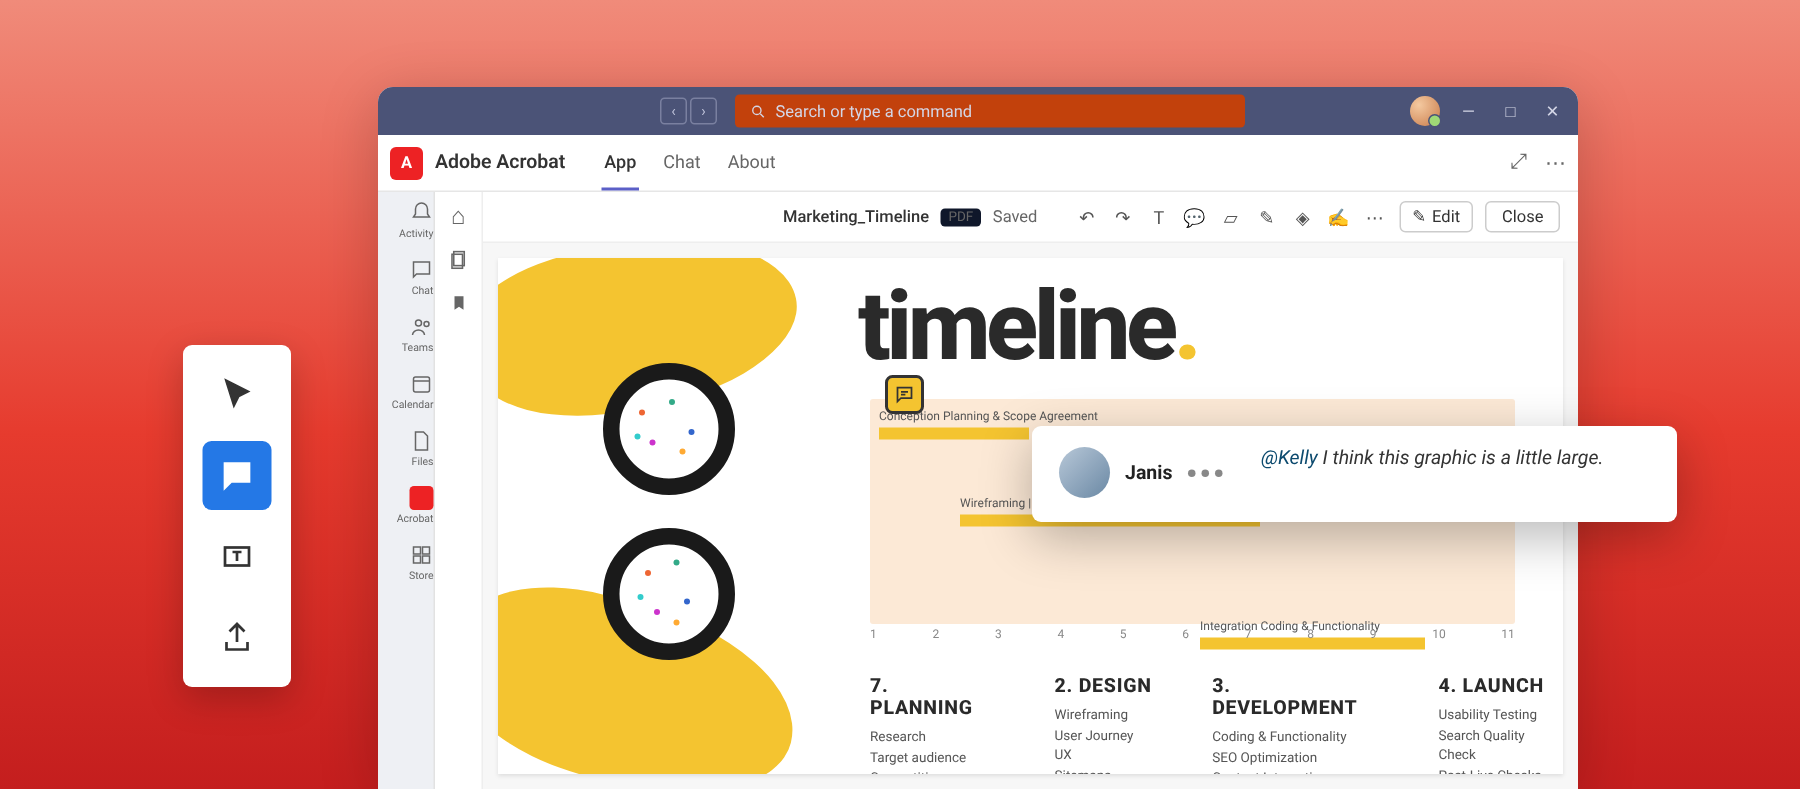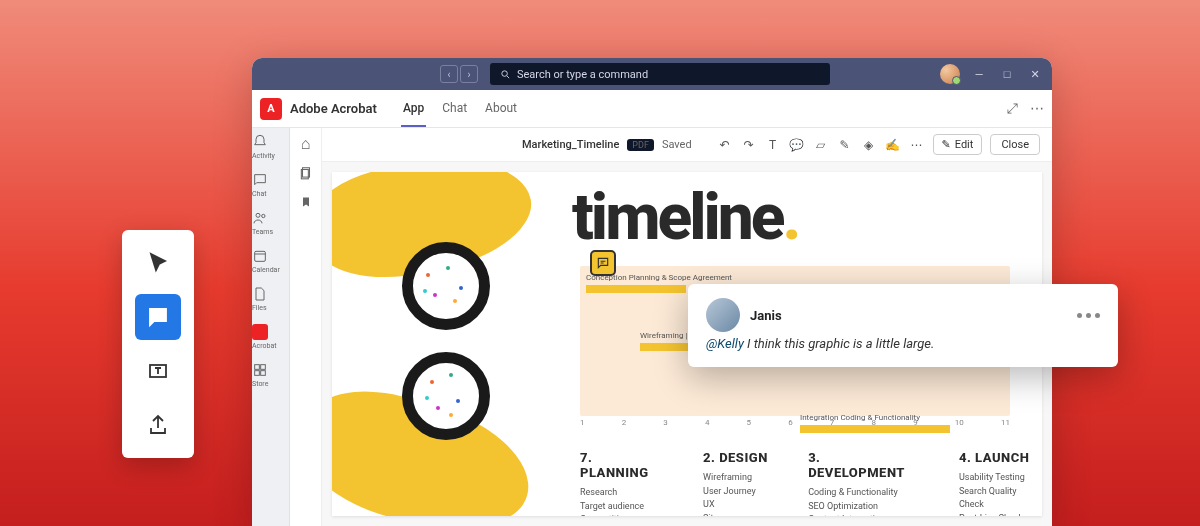--- a/index.html
+++ b/index.html
@@ -4,38 +4,38 @@
   <style>
     * { margin:0; padding:0; box-sizing:border-box; font-family:-apple-system,BlinkMacSystemFont,"Segoe UI",Roboto,sans-serif; }
     body { width:1200px; height:526px; overflow:hidden; background:linear-gradient(180deg,#f08b7a 0%,#e63b2e 55%,#c41e1e 100%); position:relative; }
 
     
     .window { position:absolute; left:252px; top:58px; width:800px; height:468px; background:#fff; border-radius:10px 10px 0 0; overflow:hidden; box-shadow:0 8px 40px rgba(0,0,0,.2); }
 
     .teams-bar { height:32px; background:#4b5377; display:flex; align-items:center; padding:0 8px; gap:6px; }
     .nav-arrows { display:flex; gap:2px; margin-left:180px; }
     .nav-btn { width:18px; height:18px; border:1px solid #7a80a0; border-radius:3px; display:flex; align-items:center; justify-content:center; color:#c0c4db; font-size:10px; cursor:pointer; }
-    .search { flex:0 0 340px; height:22px; background:#0f172a; border-radius:3px; display:flex; align-items:center; padding:0 10px; gap:6px; color:#d4d6e6; font-size:11px; margin-left:6px; }
+    .search { flex:0 0 340px; height:22px; background:#c2410c; border-radius:3px; display:flex; align-items:center; padding:0 10px; gap:6px; color:#d4d6e6; font-size:11px; margin-left:6px; }
     .search svg{width:11px;height:11px;fill:none;stroke:#d4d6e6;stroke-width:2}
     .teams-right { margin-left:auto; display:flex; align-items:center; gap:10px; }
     .avatar-top{width:20px;height:20px;border-radius:50%;background:radial-gradient(circle at 30% 30%,#f4c9a0,#c97b4a);position:relative}
     .avatar-top::after{content:"";position:absolute;right:-1px;bottom:-1px;width:7px;height:7px;background:#9fd976;border:1px solid #4b5377;border-radius:50%}
     .win-btn{width:18px;height:18px;display:flex;align-items:center;justify-content:center;color:#d4d6e6;font-size:11px;cursor:pointer}
 
     .app-header { height:38px; background:#fff; border-bottom:1px solid #e6e6e6; display:flex; align-items:center; padding:0 8px; gap:8px; }
     .acrobat-logo{width:22px;height:22px;background:#ed2224;border-radius:4px;display:flex;align-items:center;justify-content:center;color:#fff;font-size:11px;font-weight:700}
     .app-name{font-size:13px;font-weight:600;color:#333}
     .tabs{display:flex;gap:14px;margin-left:16px;font-size:12px;color:#666}
     .tab{padding:10px 2px;cursor:pointer}
     .tab.active{border-bottom:2px solid #5b5fc7;color:#333;font-weight:500}
     .app-header-right{margin-left:auto;display:flex;gap:12px;color:#666;font-size:14px}
 
     .body{display:flex;height:calc(100% - 70px)}
     .teams-rail{width:38px;background:#eef0f4;display:flex;flex-direction:column;align-items:center;padding-top:6px;gap:12px;border-right:1px solid #e2e2e2}
-    .rail-item{display:flex;flex-direction:column;align-items:flex-start;gap:2px;color:#666;cursor:pointer;width:100%}
+    .rail-item{display:flex;flex-direction:column;align-items:flex-end;gap:2px;color:#666;cursor:pointer;width:100%}
     .rail-item svg{width:16px;height:16px;fill:none;stroke:#666;stroke-width:1.5}
     .rail-item span{font-size:7px}
 
     .acrobat-rail{width:32px;background:#fff;display:flex;flex-direction:column;align-items:center;padding-top:8px;gap:14px;border-right:1px solid #eee}
     .acrobat-rail .ic{width:15px;height:15px;display:flex;align-items:center;justify-content:center;color:#666;cursor:pointer}
 
     .canvas-area{flex:1;display:flex;flex-direction:column;background:#f7f7f7}
     .doc-bar{height:34px;background:#fff;border-bottom:1px solid #eee;display:flex;align-items:center;padding:0 12px;font-size:11px;color:#666;gap:8px}
     .doc-title{color:#333;font-weight:500}
     .badge{background:#0f172a;padding:1px 5px;border-radius:3px;font-size:9px}
@@ -71,21 +71,21 @@
 
     
     .float-tools{position:absolute;left:122px;top:230px;width:72px;background:#fff;border-radius:6px;box-shadow:0 8px 24px rgba(0,0,0,.22);padding:10px 0;display:flex;flex-direction:column;align-items:center;gap:8px}
     .ft{width:46px;height:46px;border-radius:6px;display:flex;align-items:center;justify-content:center;cursor:pointer}
     .ft svg{width:24px;height:24px;fill:none;stroke:#333;stroke-width:1.8}
     .ft.sel{background:#2478e6}
     .ft.sel svg{stroke:#fff;fill:#fff}
 
     
     .comments{position:absolute;left:688px;top:284px;width:430px;background:#fff;border-radius:6px;box-shadow:0 10px 34px rgba(0,0,0,.28);overflow:hidden}
-    .cmt{padding:14px 18px 16px;display:flex;flex-direction:column;gap:4px}
+    .cmt{padding:14px 18px 16px;display:flex;flex-direction:row;gap:26px}
     .cmt:nth-child(2){background:#f4f4f4}
     .cmt-head{display:flex;align-items:center;gap:10px}
     .cmt-av{width:34px;height:34px;border-radius:50%;background:#ddd;overflow:hidden}
     .cmt-name{font-size:13px;font-weight:700;color:#222}
     .cmt-more{margin-left:auto;display:flex;gap:4px;cursor:pointer}
     .cmt-more span{width:5px;height:5px;background:#888;border-radius:50%}
     .cmt-body{font-size:13px;font-style:italic;color:#333}
     .mention{color:#0c4a6e;font-weight:400}
   </style>
 </head>

